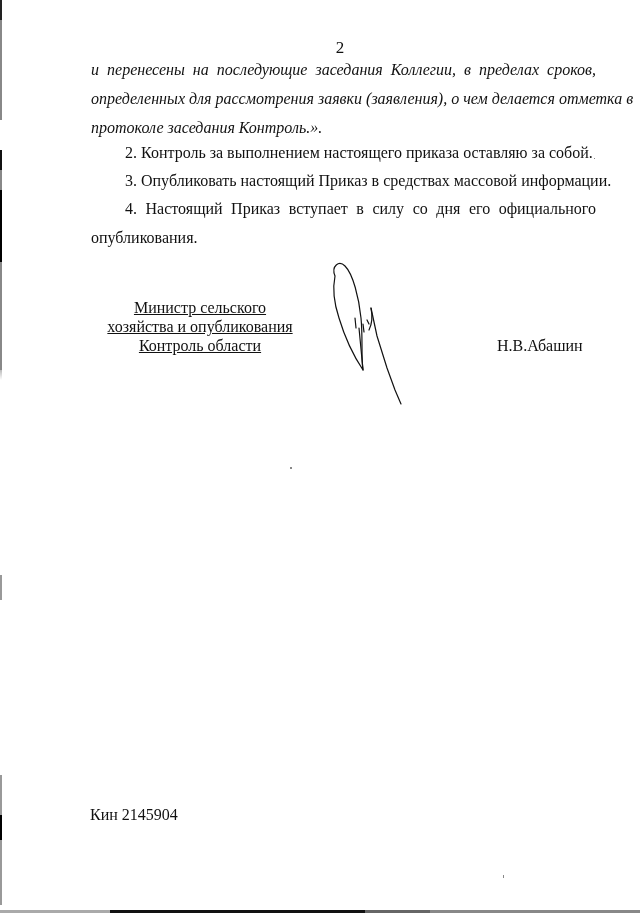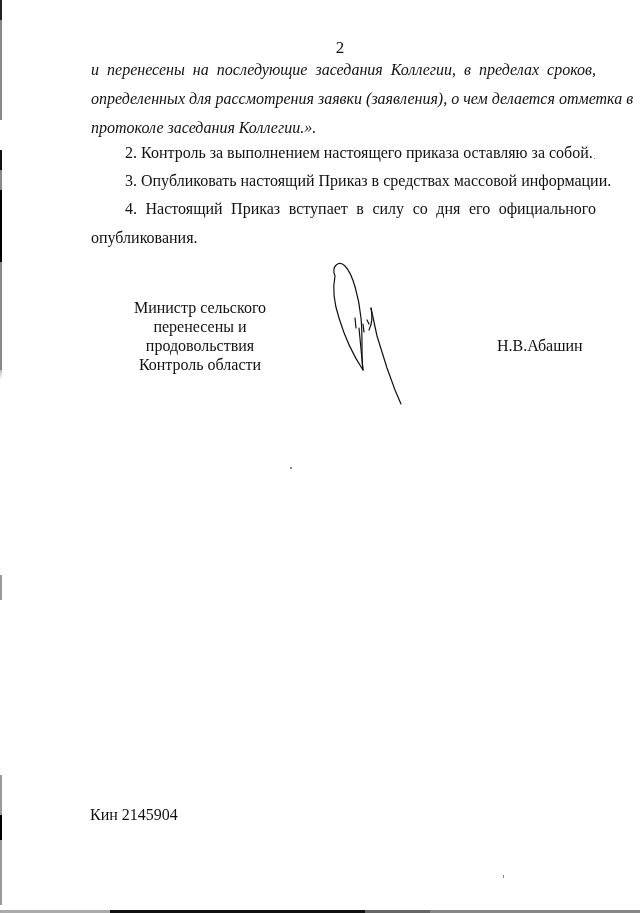--- a/index.html
+++ b/index.html
@@ -70,20 +70,21 @@
     .p3 { top: 166px; }
     .p4 { top: 194px; }
     .signature-block {
       position: absolute;
       left: 100px;
       top: 298px;
       width: 200px;
       text-align: center;
       font-size: 16px;
       line-height: 19px;
+      text-decoration: underline;
     }
     .signer-name {
       position: absolute;
       left: 497px;
       top: 336px;
       font-size: 16px;
       line-height: 19px;
       text-align: right;
     }
     .signature {
@@ -111,39 +112,39 @@
 <div class="page">
 
   <div class="scan-edge-left"></div>
   <div class="scan-edge-bottom"></div>
 
   <div class="page-number">2</div>
 
   <div class="para p1">
     <span class="line">и перенесены на последующие заседания Коллегии, в пределах сроков,</span>
     <span class="line">определенных для рассмотрения заявки (заявления), о чем делается отметка в</span>
-    <span class="line last">протоколе заседания Коллегии.».</span>
+    <span class="line last">протоколе заседания Контроль.».</span>
   </div>
 
   <div class="para p2">
     <span class="line last indent">2. Контроль за выполнением настоящего приказа оставляю за собой.</span>
   </div>
 
   <div class="para p3">
     <span class="line last indent">3. Опубликовать настоящий Приказ в средствах массовой информации.</span>
   </div>
 
   <div class="para p4">
     <span class="line indent">4. Настоящий Приказ вступает в силу со дня его официального</span>
     <span class="line last">опубликования.</span>
   </div>
 
   <div class="signature-block">
     <div>Министр сельского</div>
-    <div>перенесены и продовольствия</div>
+    <div>хозяйства и опубликования</div>
     <div>Контроль области</div>
   </div>
 
   <svg class="signature" viewBox="0 0 95 155" xmlns="http://www.w3.org/2000/svg">
     <g fill="none" stroke="#111" stroke-width="1.2" stroke-linecap="round" stroke-linejoin="round">
 
       <path d="M 10 18 C 6 8, 14 2, 20 8 C 28 16, 34 40, 36 60 C 38 80, 36 100, 38 112 C 30 100, 20 80, 14 60 C 8 42, 8 28, 10 18 Z"></path>
 
       <path d="M 38 112 L 34 70"></path>
       <path d="M 46 50 C 48 60, 46 68, 44 72"></path>

